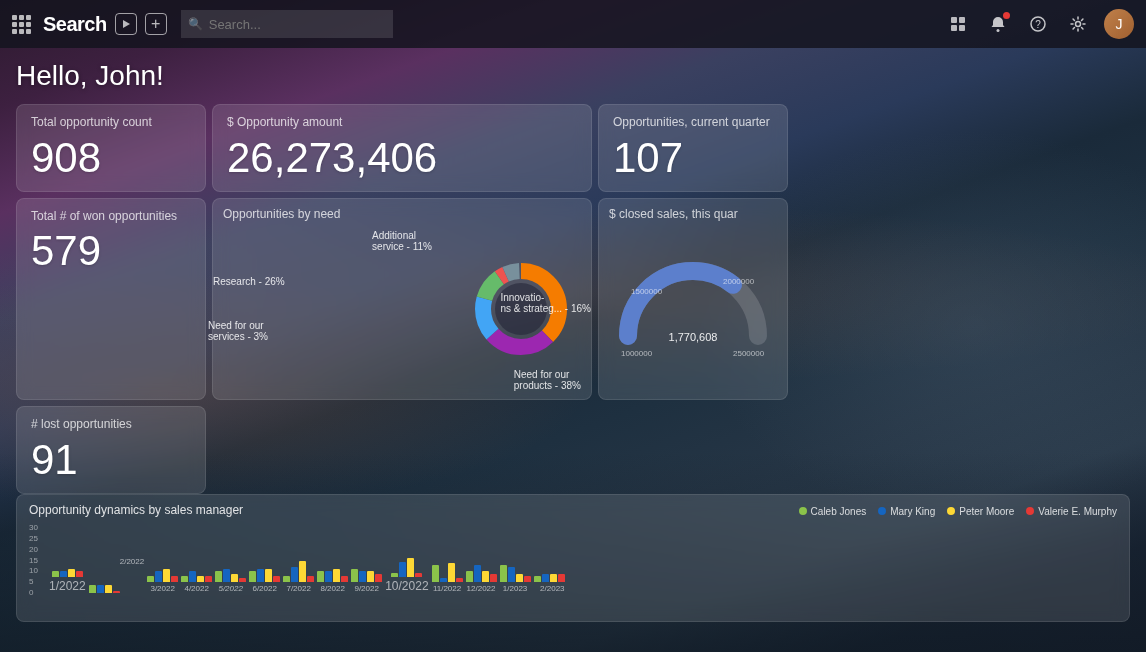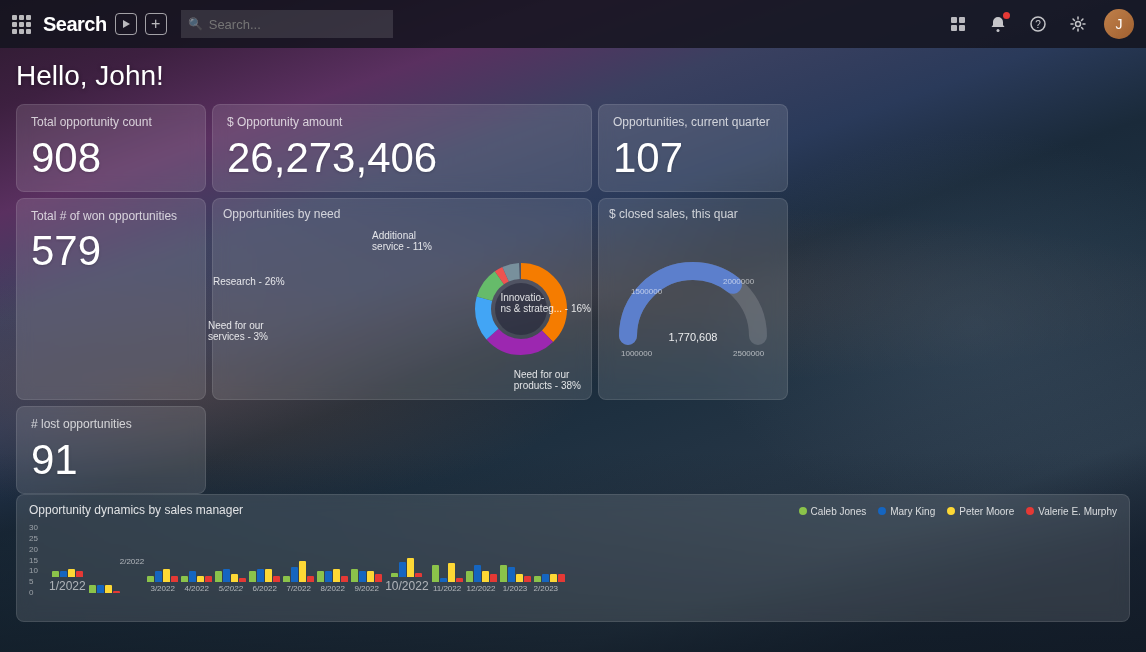--- a/index.html
+++ b/index.html
@@ -609,21 +609,21 @@
             </div>
             <div style="display: flex; flex-direction: column; align-items: center; position: relative;">
               <div style="display: flex; align-items: flex-end; gap: 1px; height: 65px;">
                 <div style="width: 7px; height: 17.3333px; background: rgb(139, 195, 74); border-radius: 1px 1px 0px 0px;"></div>
                 <div style="width: 7px; height: 15.1667px; background: rgb(21, 101, 192); border-radius: 1px 1px 0px 0px;"></div>
                 <div style="width: 7px; height: 8.66667px; background: rgb(253, 216, 53); border-radius: 1px 1px 0px 0px;"></div>
                 <div style="width: 7px; height: 6.5px; background: rgb(229, 57, 53); border-radius: 1px 1px 0px 0px;"></div>
               </div>
               <div style="font-size: 8px; color: rgba(255, 255, 255, 0.6); margin-top: 2px; white-space: nowrap;">1/2023</div>
             </div>
-            <div style="display: flex; flex-direction: column; align-items: flex-start; position: relative;">
+            <div style="display: flex; flex-direction: column; align-items: flex-end; position: relative;">
               <div style="display: flex; align-items: flex-end; gap: 1px; height: 65px;">
                 <div style="width: 7px; height: 6.5px; background: rgb(139, 195, 74); border-radius: 1px 1px 0px 0px;"></div>
                 <div style="width: 7px; height: 8.66667px; background: rgb(21, 101, 192); border-radius: 1px 1px 0px 0px;"></div>
                 <div style="width: 7px; height: 8.66667px; background: rgb(253, 216, 53); border-radius: 1px 1px 0px 0px;"></div>
                 <div style="width: 7px; height: 8.66667px; background: rgb(229, 57, 53); border-radius: 1px 1px 0px 0px;"></div>
               </div>
               <div style="font-size: 8px; color: rgba(255, 255, 255, 0.6); margin-top: 2px; white-space: nowrap;">2/2023</div>
             </div>
           </div>
       </div>

